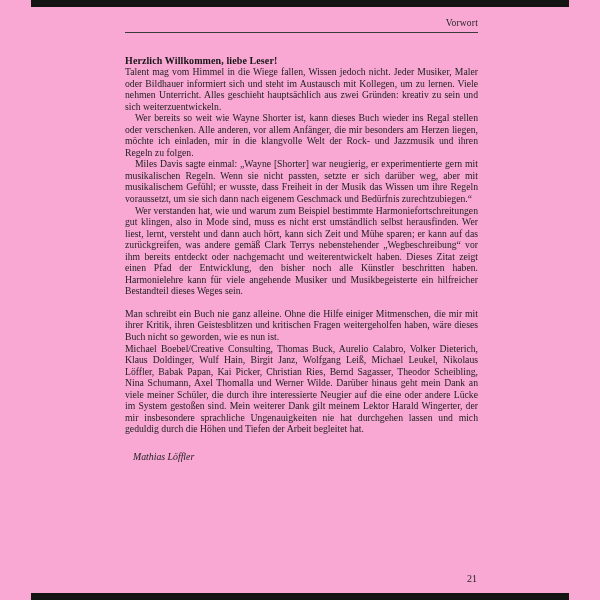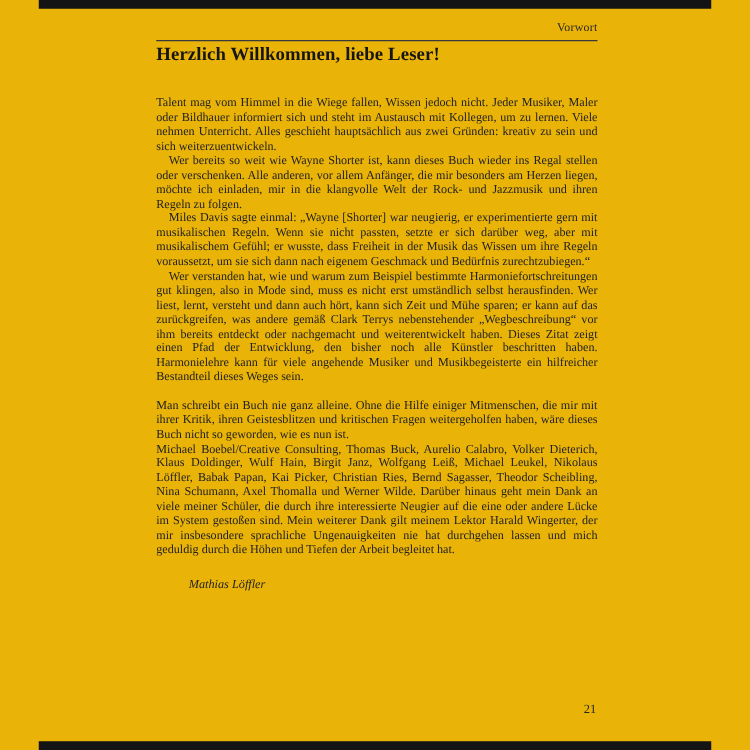--- a/index.html
+++ b/index.html
@@ -4,21 +4,21 @@
 <style>
   html, body {
     margin: 0;
     padding: 0;
     background: #ffffff;
   }
   .canvas {
     position: relative;
     width: 600px;
     height: 600px;
-    background: #eab308;
+    background: #f9a8d4;
     overflow: hidden;
     font-family: "Liberation Serif", "DejaVu Serif", serif;
     color: #1f1f1f;
   }
   .edge-bar {
     position: absolute;
     left: 31px;
     right: 31px;
     height: 7px;
     background: #141414;
@@ -38,48 +38,48 @@
     font-size: 9.5px;
     letter-spacing: 0.2px;
     color: #262626;
   }
   .header-rule {
     margin-top: 4px;
     border-bottom: 1px solid #3a3a3a;
     height: 0;
   }
   .title {
-    margin: 3px 0 0 0;
-    font-size: 15px;
+    margin: 22px 0 0 0;
+    font-size: 10px;
     font-weight: bold;
     letter-spacing: 0.1px;
     color: #161616;
   }
   .body-text {
-    margin-top: 24px;
+    margin-top: 0;
   }
   .para {
     margin: 0;
     font-size: 9.7px;
     line-height: 11.55px;
     text-align: justify;
     color: #222222;
   }
   .para.indent { text-indent: 10px; }
   .para.gap { margin-top: 11px; }
   .signature {
-    margin: 16px 0 0 26px;
+    margin: 16px 0 0 8px;
     font-size: 9.8px;
     font-style: italic;
     color: #222222;
   }
   .page-number {
     position: absolute;
     right: 1px;
-    bottom: 27px;
+    bottom: 16px;
     font-size: 10px;
     color: #262626;
     text-align: right;
   }
 </style>
 </head>
 <body>
 
 <div class="canvas">
 

